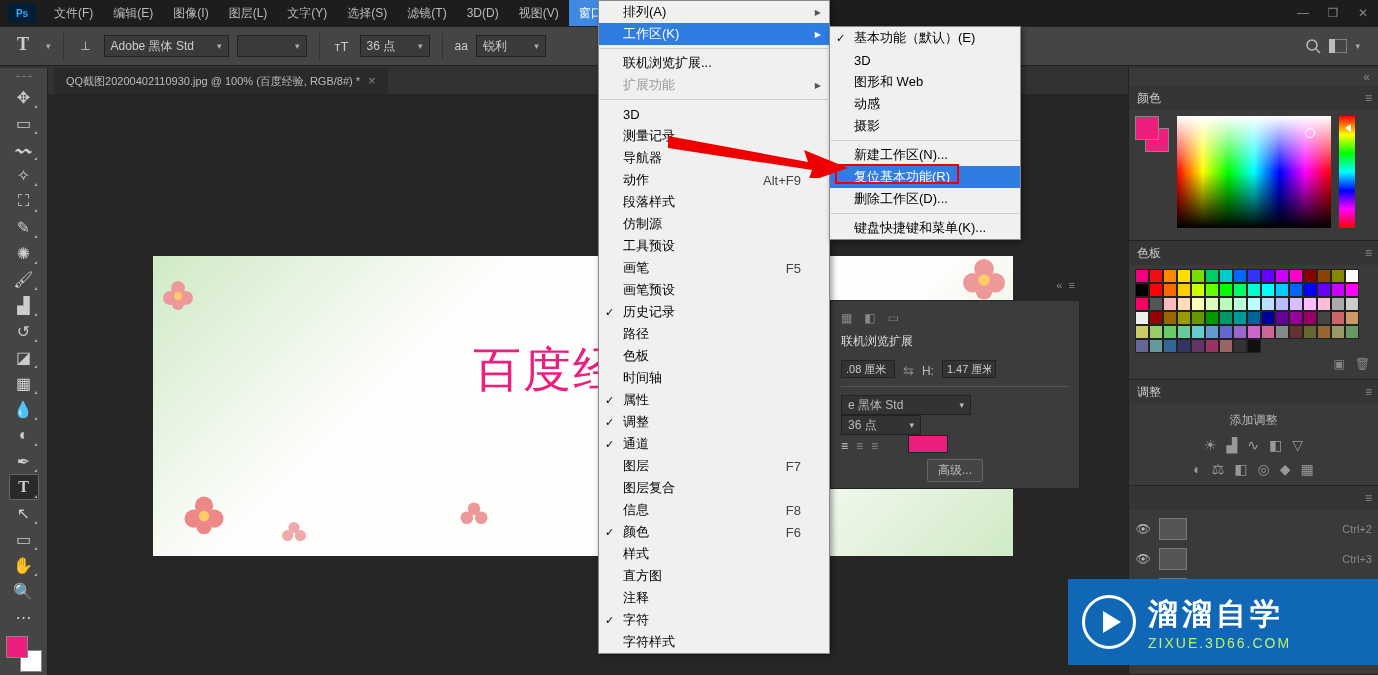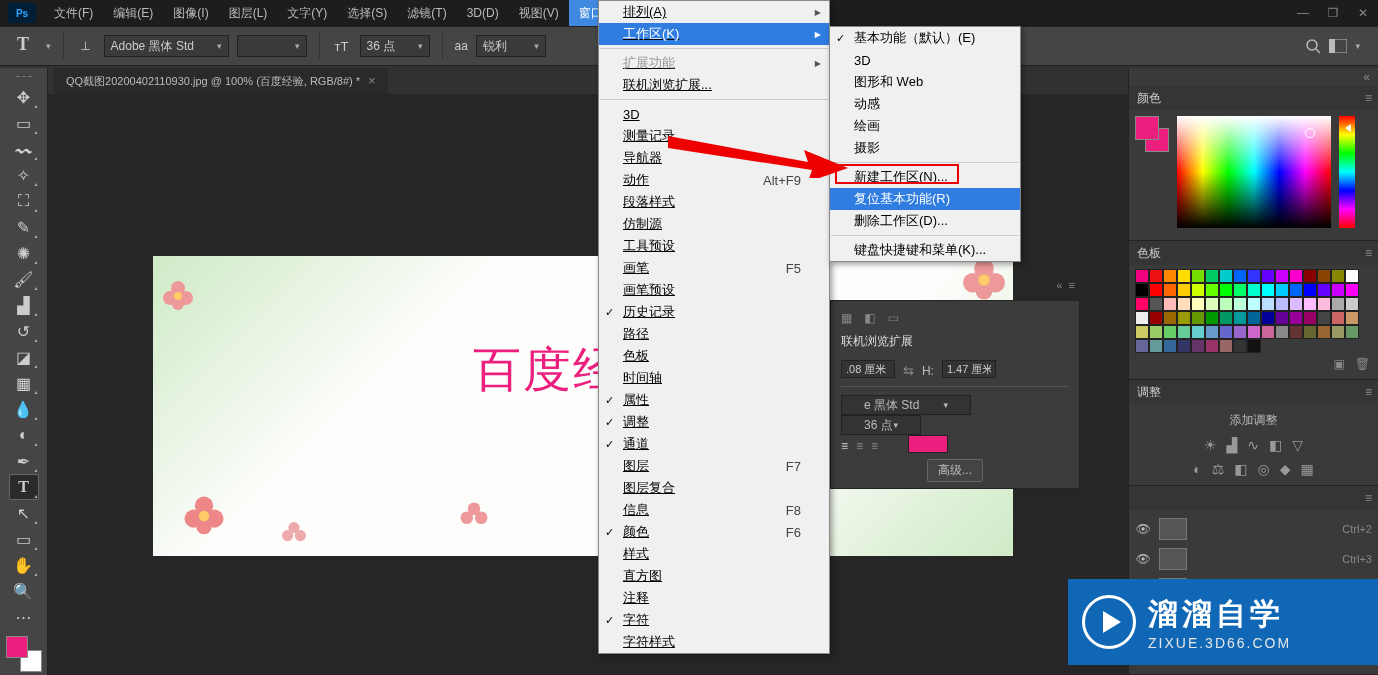--- a/index.html
+++ b/index.html
@@ -48,21 +48,21 @@
   
   .dropdown { position:absolute; background:#f0f0f0; color:#000; box-shadow:2px 2px 6px rgba(0,0,0,.4); font-size:13px; border:1px solid #888; }
   .dropdown .row { height:22px; display:flex; align-items:center; padding:0 30px 0 24px; position:relative; white-space:nowrap; }
   .dropdown .row.hl { background:#2f7de1; color:#fff; }
   .dropdown .row.sub::after { content:"▶"; font-size:8px; position:absolute; right:8px; color:#555; }
   .dropdown .row.hl.sub::after{ color:#fff; }
   .dropdown .row .chk { position:absolute; left:6px; font-size:11px; }
   .dropdown .row.dis { color:#999; }
   .dropdown .sep { height:1px; background:#ccc; margin:3px 1px; }
   .dropdown .sc { position:absolute; right:28px; color:#444; }
-  #dd1 { left:598px; top:0; width:232px;text-decoration:underline; }
+  #dd1 { left:598px; top:0; width:232px; }
   #dd2 { left:829px; top:26px; width:192px; }
   .redbox { position:absolute; left:835px; top:164px; width:124px; height:20px; border:2px solid #e00; pointer-events:none; }
   
   
   .arrow { position:absolute; left:668px; top:118px; width:180px; height:60px; pointer-events:none; }
   
   
   .rightcol { position:absolute; right:0; top:68px; width:250px; bottom:0; background:#3a3a3a; border-left:1px solid #222; display:flex; flex-direction:column; }
   .panel { border-bottom:1px solid #222; }
   .panel-tabs { height:24px; display:flex; align-items:center; background:#353535; padding-left:8px; gap:10px; }
@@ -90,32 +90,32 @@
   .lyr .eye { width:16px; text-align:center; color:#bbb; }
   .lyr .thumb { width:28px; height:22px; background:#555; border:1px solid #777; }
   .lyr .sc2 { margin-left:auto; color:#888; font-size:11px; }
   
   
   .midpanel { position:absolute; left:830px; top:300px; width:250px; background:#3c3c3c; border:1px solid #222; padding:6px 10px; color:#bbb; font-size:12px; }
   .midpanel .mini-tabs{ position:absolute; top:-22px; right:4px; font-size:11px; color:#888;}
   .midpanel .title { margin:2px 0 10px; color:#ddd; }
   .midpanel .frow { display:flex; align-items:flex-end; gap:8px; margin:0 0; }
   .midpanel input[type=text]{ background:#333; border:1px solid #222; color:#ccc; width:54px; height:18px; padding:0 4px; font-size:11px;}
-  .midpanel .dd2 { background:#333; border:1px solid #222; height:20px; display:flex; align-items:center; padding:0 22px; width:130px; }
+  .midpanel .dd2 { background:#333; border:1px solid #222; height:20px; display:flex; align-items:center; padding:0 6px; width:130px; }
   .midpanel .colorsw{ width:40px; height:18px; background:#ec1f7f; border:1px solid #222; }
   .advbtn { display:inline-block; padding:2px 10px; border:1px solid #666; background:#444; border-radius:2px; margin-top:6px;}
   .midpanel .link{ color:#888; font-size:13px;}
   
   
   .watermark { position:absolute; right:0; bottom:10px; width:310px; height:86px; background:#0f67b5; display:flex; align-items:center; padding:0 14px; gap:12px; }
   .watermark .logo-circ{ width:54px; height:54px; border:3px solid #fff; border-radius:50%; display:flex; align-items:center; justify-content:center; }
   .watermark .tri2{ width:0; height:0; border-left:18px solid #fff; border-top:11px solid transparent; border-bottom:11px solid transparent; margin-left:5px;}
   .watermark .txt { color:#fff; }
   .watermark .txt .big{ font-size:30px; font-weight:700; letter-spacing:4px;}
-  .watermark .txt .small{ font-size:14px; letter-spacing:2px; color:#e5e5e5; }
+  .watermark .txt .small{ font-size:14px; letter-spacing:2px; color:#bef264; }
   
   
   svg { display:block; }
 </style>
 </head>
 <body>
 
 <div class="titlebar">
   <div class="ps-logo">Ps</div>
   <div id="menubar" style="display:flex;">
@@ -500,25 +500,25 @@
 </div>
 
 <div class="dropdown" id="dd1">
     <div class="row sub">
       <span>排列(A)</span>
     </div>
     <div class="row hl sub">
       <span>工作区(K)</span>
     </div>
     <div class="sep"></div>
+    <div class="row">
+      <span>联机浏览扩展...</span>
+    </div>
     <div class="row sub dis">
       <span>扩展功能</span>
-    </div>
-    <div class="row">
-      <span>联机浏览扩展...</span>
     </div>
     <div class="sep"></div>
     <div class="row">
       <span>3D</span>
     </div>
     <div class="row">
       <span>测量记录</span>
     </div>
     <div class="row">
       <span>导航器</span>
@@ -608,23 +608,20 @@
       <span>基本功能（默认）(E)</span>
     </div>
     <div class="row">
       <span>3D</span>
     </div>
     <div class="row">
       <span>图形和 Web</span>
     </div>
     <div class="row">
       <span>动感</span>
-    </div>
-    <div class="row">
-      <span>绘画</span>
     </div>
     <div class="row">
       <span>摄影</span>
     </div>
     <div class="sep"></div>
     <div class="row">
       <span>新建工作区(N)...</span>
     </div>
     <div class="row hl">
       <span>复位基本功能(R)</span>

